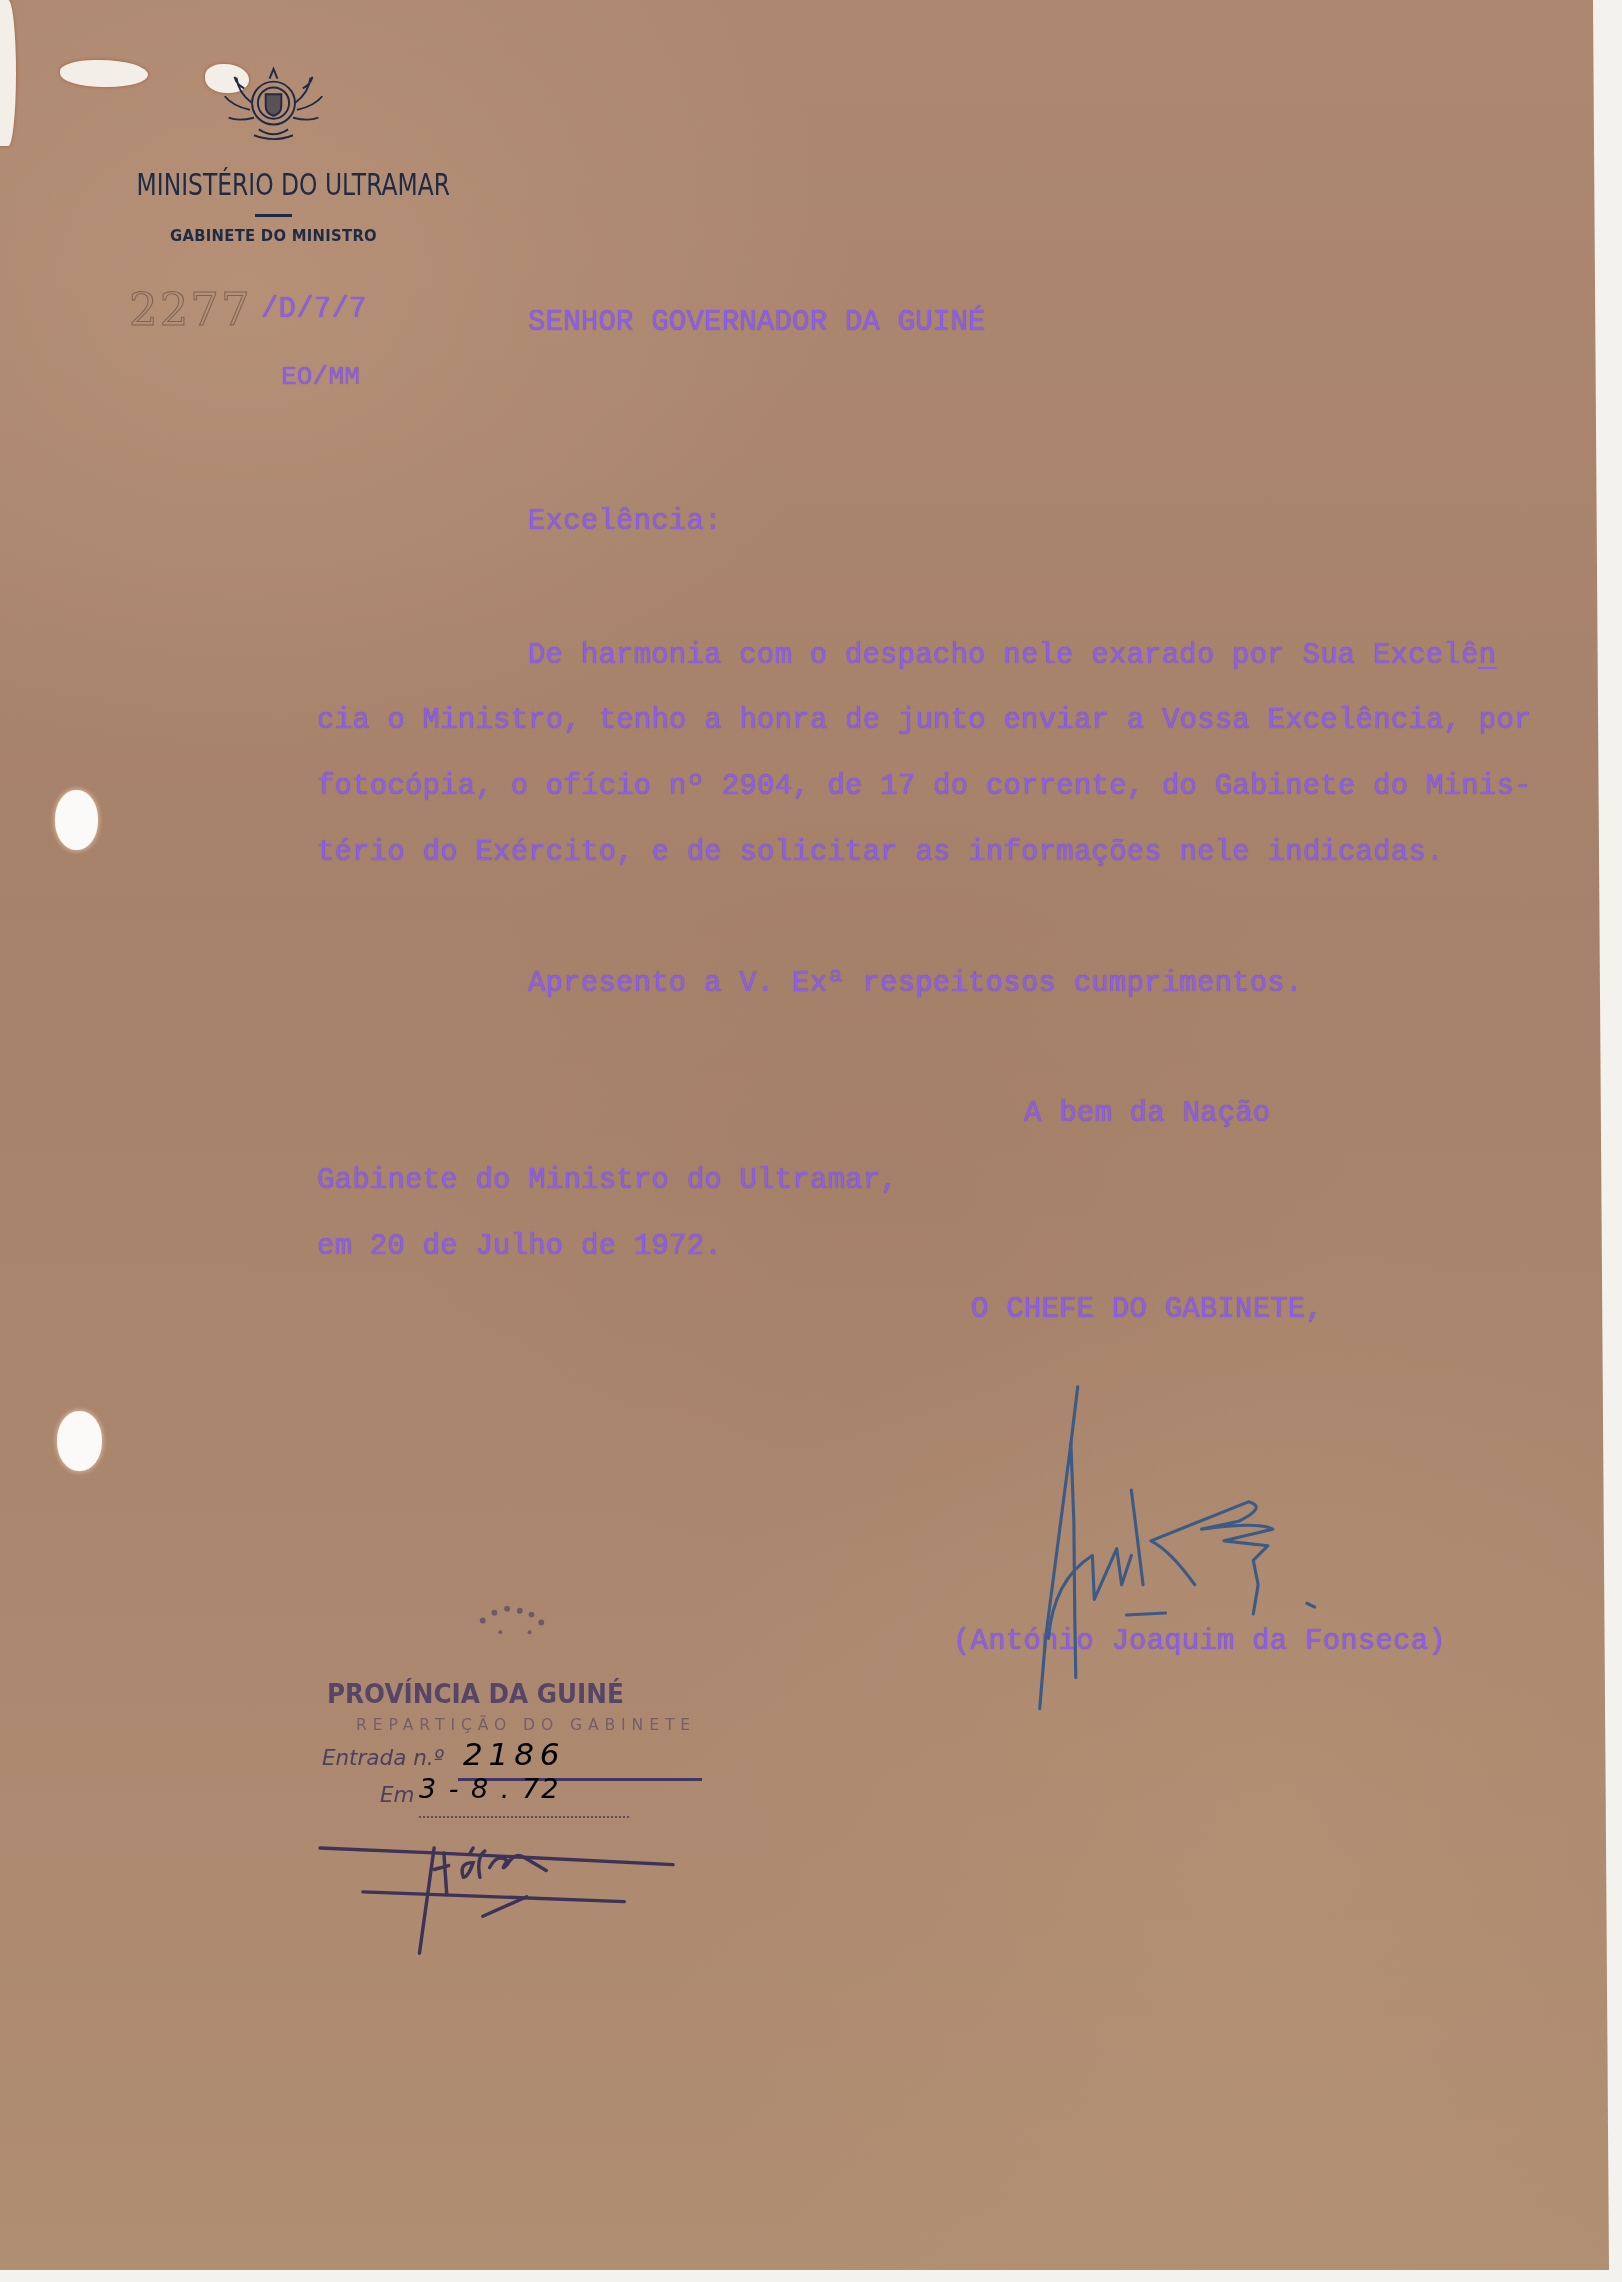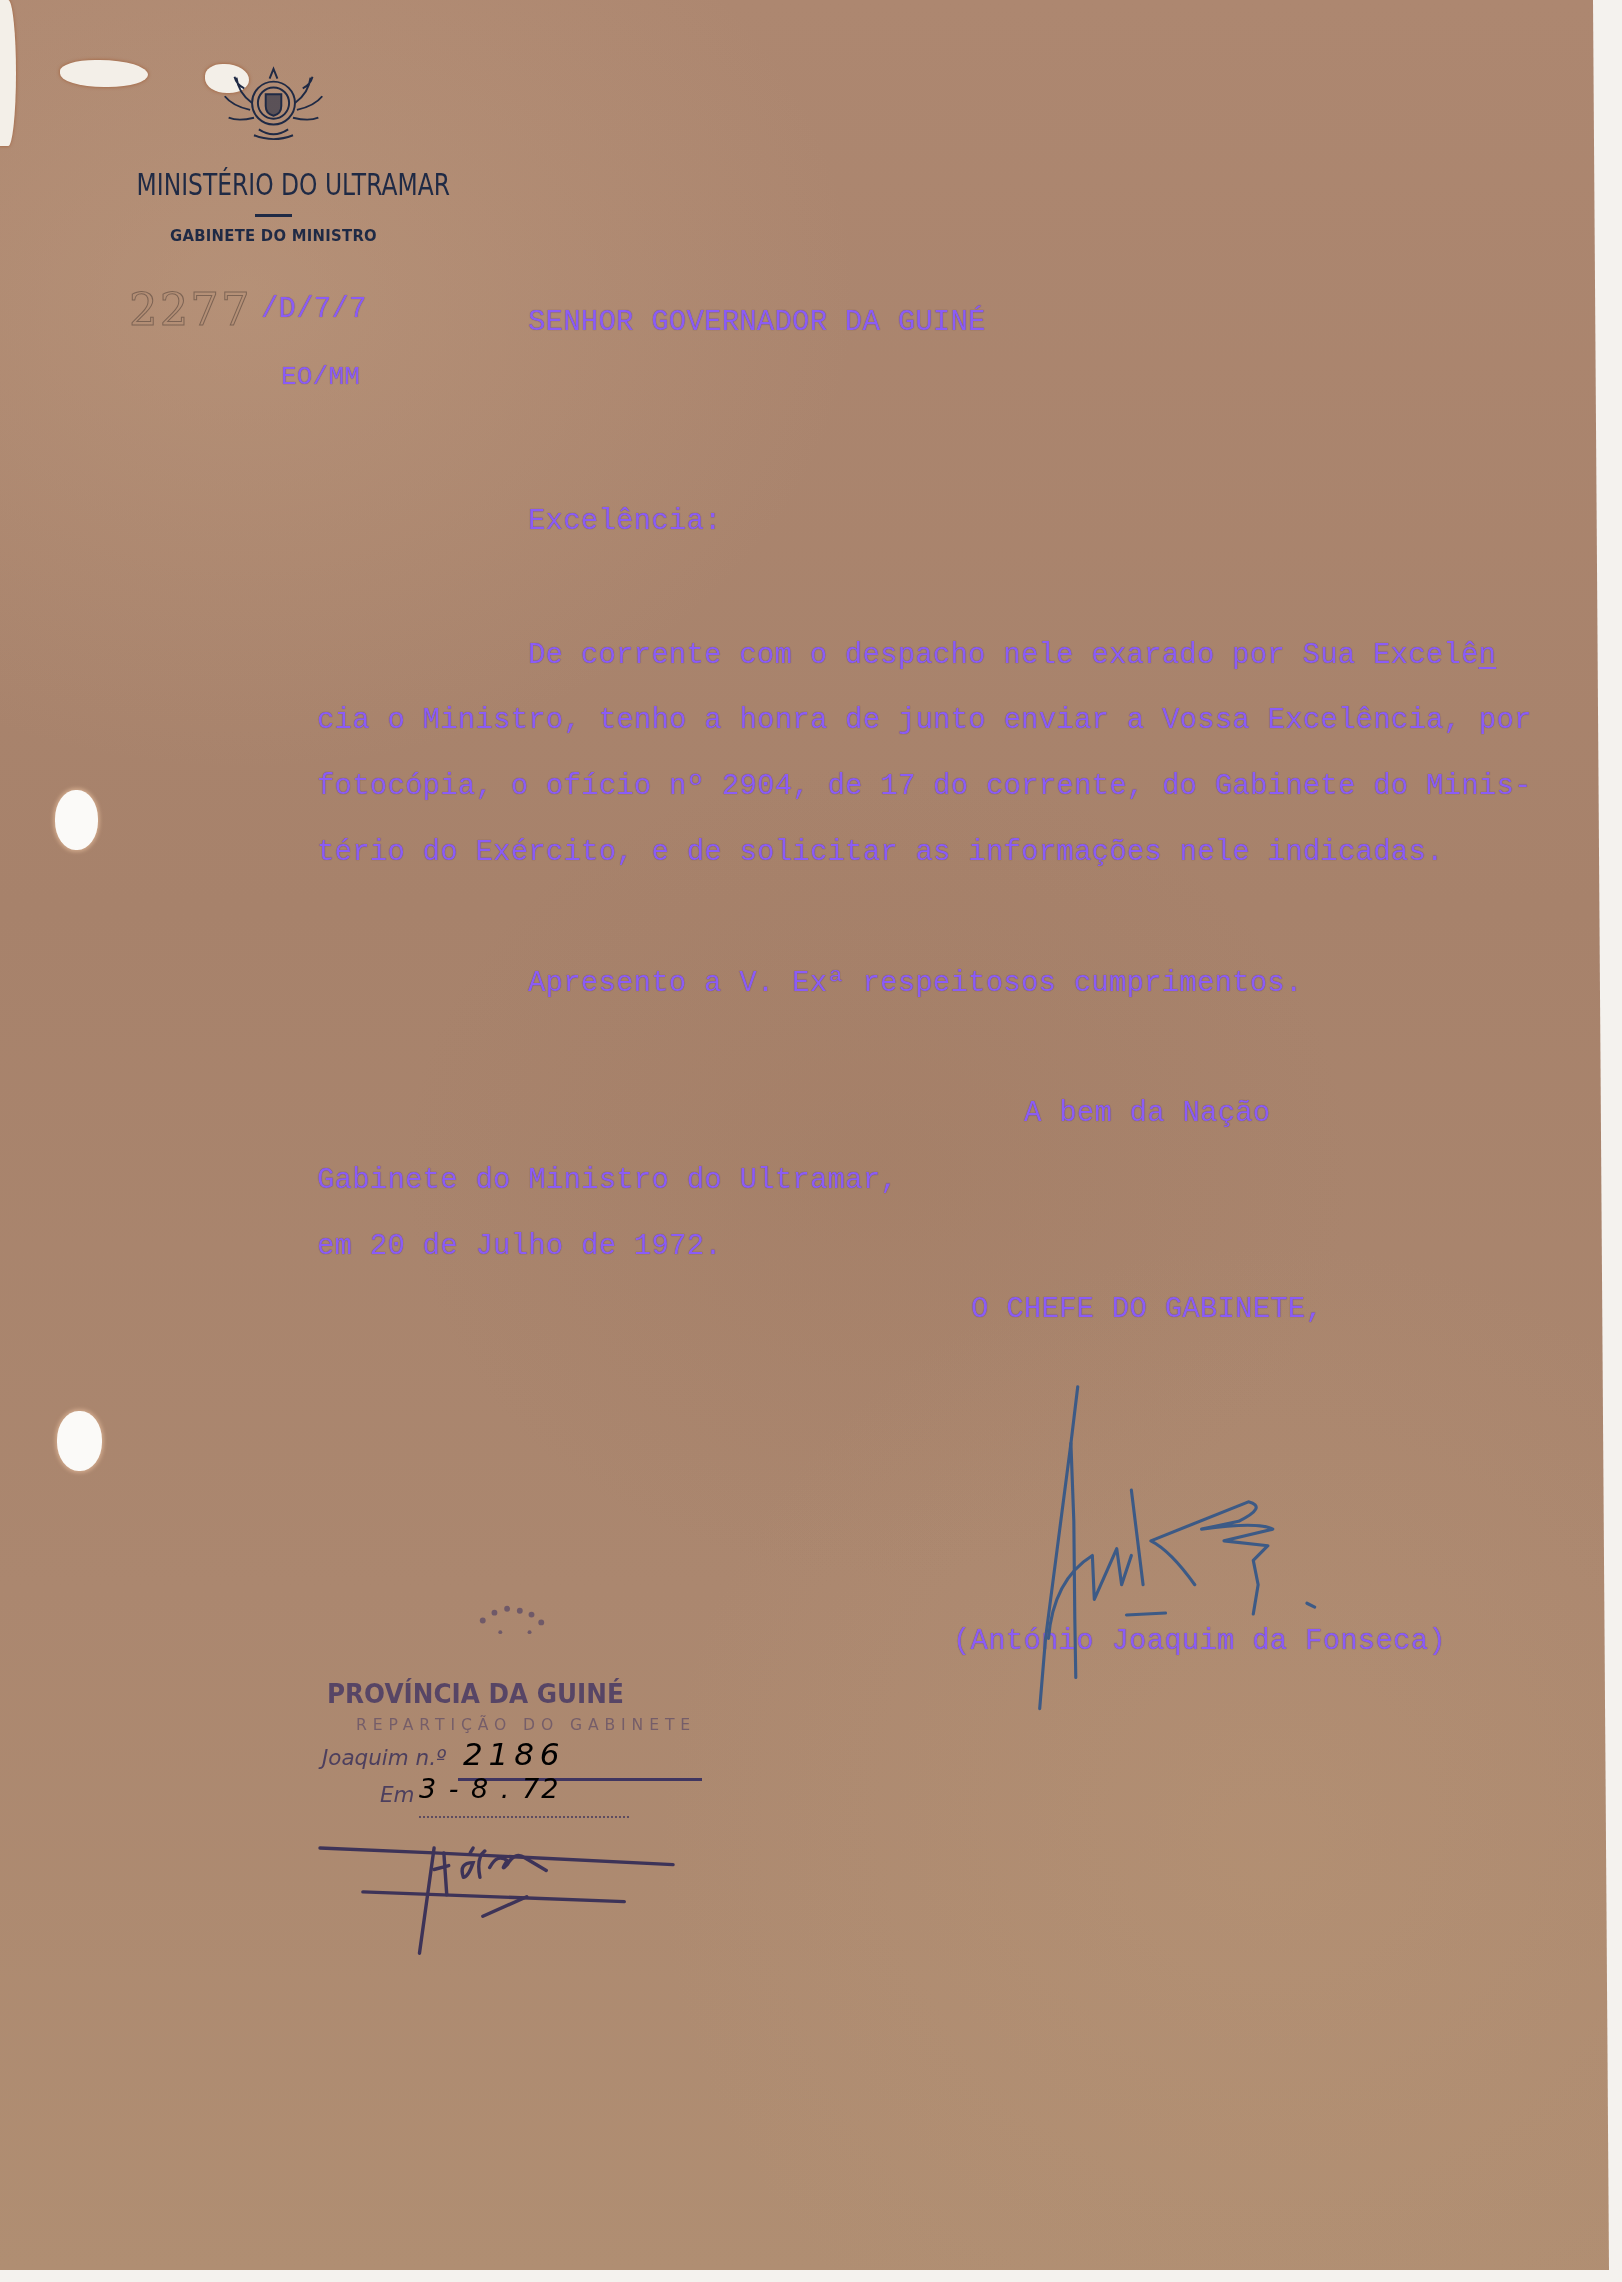--- a/index.html
+++ b/index.html
@@ -106,21 +106,21 @@
 </div>
 
 <div class="ref-number">2277</div>
 <div class="mono ref-code">/D/7/7</div>
 <div class="mono initials">EO/MM</div>
 
 <div class="mono" style="left:528px;top:306px;">SENHOR GOVERNADOR DA GUINÉ</div>
 
 <div class="mono" style="left:528px;top:505px;">Excelência:</div>
 
-<div class="mono" style="left:528px;top:639px;"><span>De corrente com o despacho nele exarado por Sua Excelê</span><span class="underline-char">n</span></div>
+<div class="mono" style="left:528px;top:639px;"><span>De harmonia com o despacho nele exarado por Sua Excelê</span><span class="underline-char">n</span></div>
 <div class="mono" style="left:317px;top:704px;">cia o Ministro, tenho a honra de junto enviar a Vossa Excelência, por</div>
 <div class="mono" style="left:317px;top:770px;">fotocópia, o ofício nº 2904, de 17 do corrente, do Gabinete do Minis-</div>
 <div class="mono" style="left:317px;top:836px;">tério do Exército, e de solicitar as informações nele indicadas.</div>
 
 <div class="mono" style="left:528px;top:967px;">Apresento a V. Exª respeitosos cumprimentos.</div>
 
 <div class="mono" style="left:1024px;top:1097px;">A bem da Nação</div>
 
 <div class="mono" style="left:317px;top:1164px;">Gabinete do Ministro do Ultramar,</div>
 <div class="mono" style="left:317px;top:1230px;">em 20 de Julho de 1972.</div>
@@ -148,21 +148,21 @@
         <circle cx="45" cy="10" r="3"></circle>
       <circle cx="58" cy="12" r="3"></circle>
         <circle cx="70" cy="16" r="3"></circle>
         <circle cx="80" cy="24" r="3"></circle>
       <circle cx="38" cy="34" r="2"></circle>
         <circle cx="68" cy="34" r="2"></circle>
     </g>
   </svg>
   <div class="stamp-title">PROVÍNCIA DA GUINÉ</div>
   <div class="stamp-sub">REPARTIÇÃO DO GABINETE</div>
-  <div class="stamp-label" style="left:4.9px;top:146px;">Joaquim n.º</div>
+  <div class="stamp-label" style="left:4.9px;top:146px;">Entrada n.º</div>
   <div class="stamp-hand" style="left:146px;top:137px;">2186</div>
   <div class="dotted" style="left:141px;top:180px;width:95px;"></div>
   <div style="position:absolute;left:141px;top:179px;width:244px;height:2.9px;background:#3f3560;"></div>
   <div class="stamp-label" style="left:63px;top:183px;text-align:center;">Em</div>
   <div class="stamp-hand" style="left:102px;top:174px;font-size:27px;letter-spacing:2px;">3 - 8 . 72</div>
   <div class="dotted" style="left:102px;top:217px;width:210px;"></div>
 </div>
 <svg class="overlay" width="1623" height="2282" viewBox="0 0 1664 2340">
   <g fill="none" stroke="#3d3358" stroke-width="3.5" stroke-linecap="round">
     <path d="M328 1895 L445 1900 L690 1912"></path>

